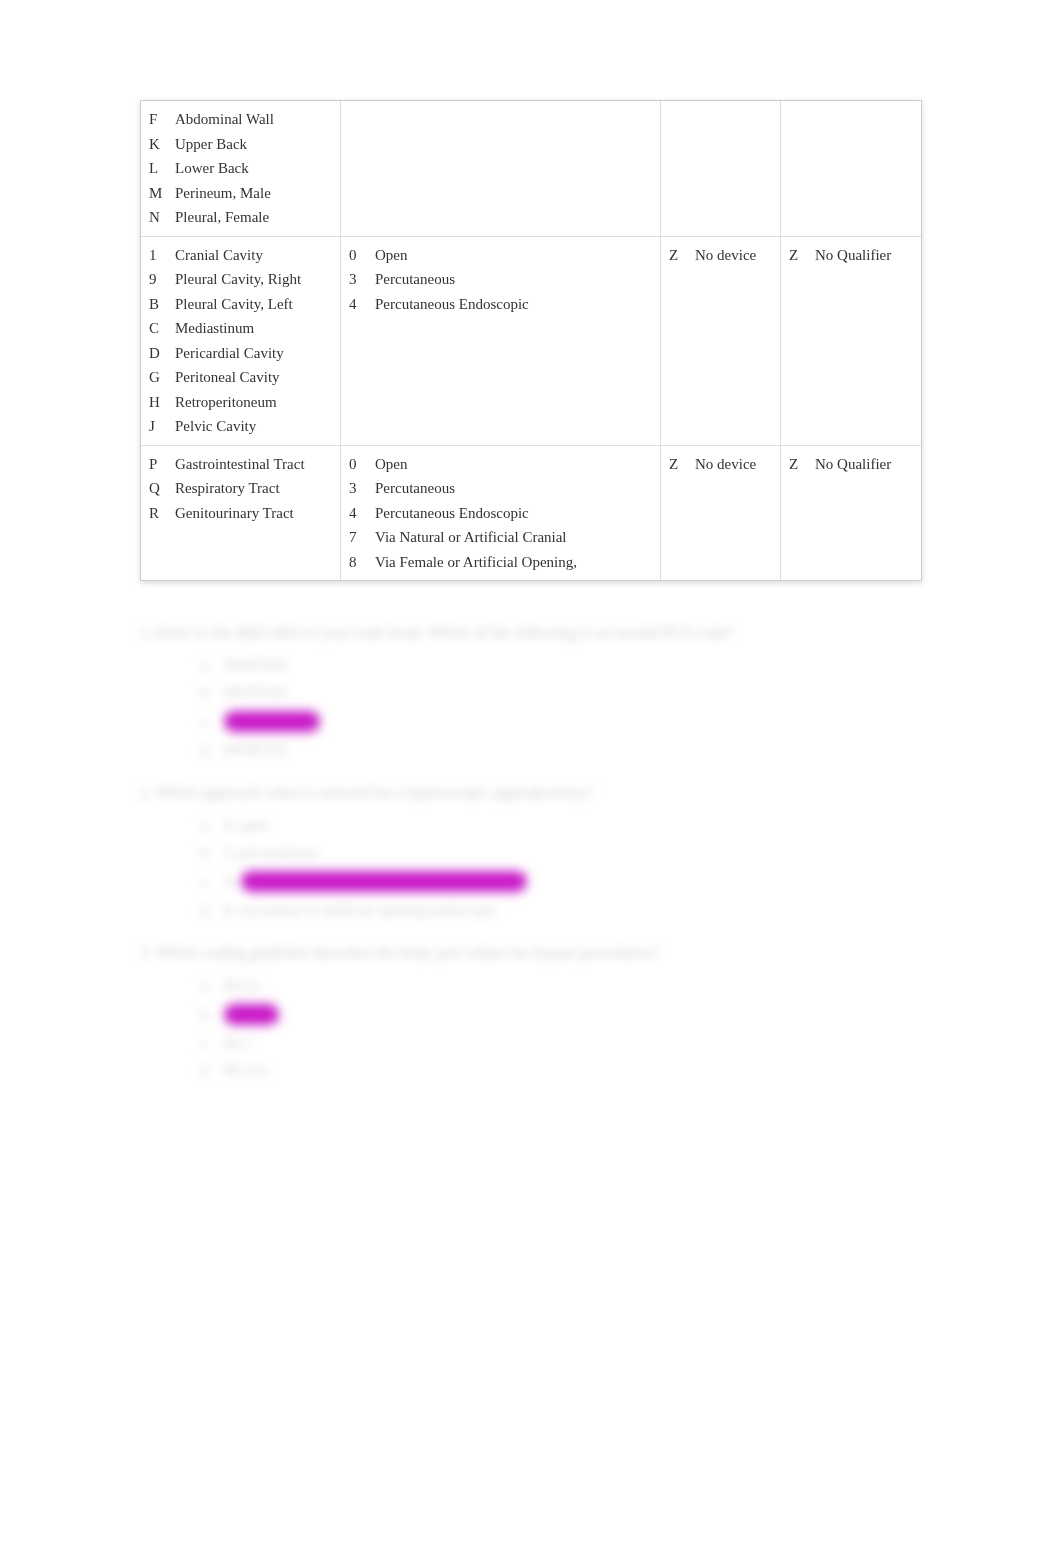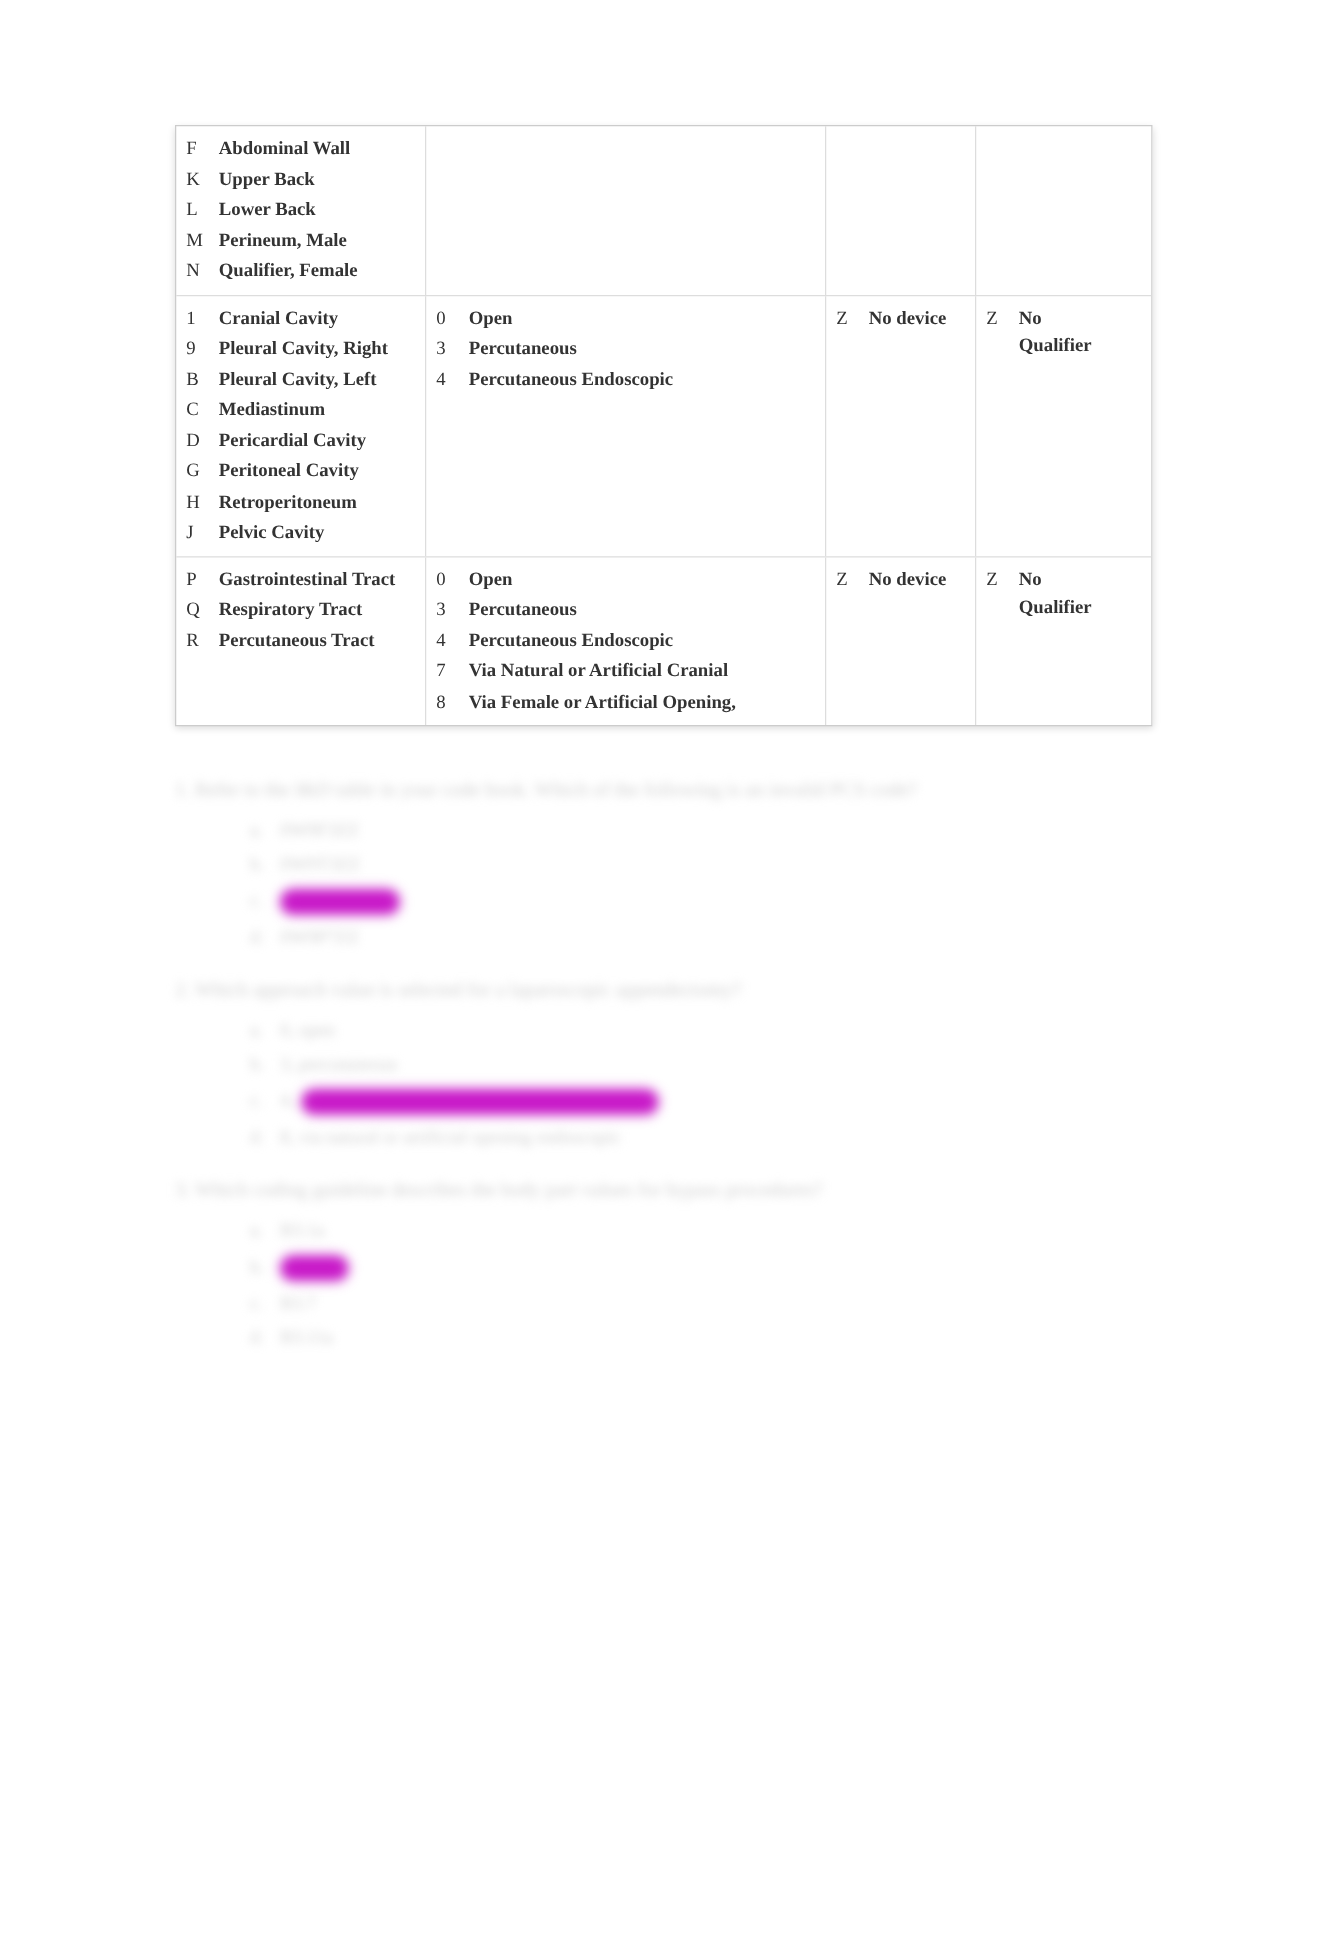--- a/index.html
+++ b/index.html
@@ -49,21 +49,20 @@
       display: flex;
       gap: 8px;
       padding: 1px 0;
     }
     .code-letter {
       width: 18px;
       text-align: left;
     }
     .code-text {
       flex: 1;
-      font-weight: bold;
     }
     .indent {
       padding-left: 26px;
     }
     .questions {
       margin-top: 30px;
     }
     .question {
       margin-bottom: 22px;
     }
@@ -133,21 +132,21 @@
       <div class="code-line">
           <span class="code-letter">L</span>
           <span class="code-text">Lower Back</span>
         </div>
       <div class="code-line">
           <span class="code-letter">M</span>
           <span class="code-text">Perineum, Male</span>
         </div>
       <div class="code-line">
           <span class="code-letter">N</span>
-          <span class="code-text">Qualifier, Female</span>
+          <span class="code-text">Pleural, Female</span>
         </div>
     </div>
     <div class="col col-approach"></div>
     <div class="col col-device"></div>
     <div class="col col-qualifier"></div>
   </div>
 
   <div class="table-row">
     <div class="col col-body">
       <div class="code-line">
@@ -216,21 +215,21 @@
       <div class="code-line">
           <span class="code-letter">P</span>
           <span class="code-text">Gastrointestinal Tract</span>
         </div>
       <div class="code-line">
           <span class="code-letter">Q</span>
           <span class="code-text">Respiratory Tract</span>
         </div>
       <div class="code-line">
           <span class="code-letter">R</span>
-          <span class="code-text">Percutaneous Tract</span>
+          <span class="code-text">Genitourinary Tract</span>
         </div>
     </div>
     <div class="col col-approach">
       <div class="code-line">
           <span class="code-letter">0</span>
           <span class="code-text">Open</span>
         </div>
       <div class="code-line">
           <span class="code-letter">3</span>
           <span class="code-text">Percutaneous</span>

